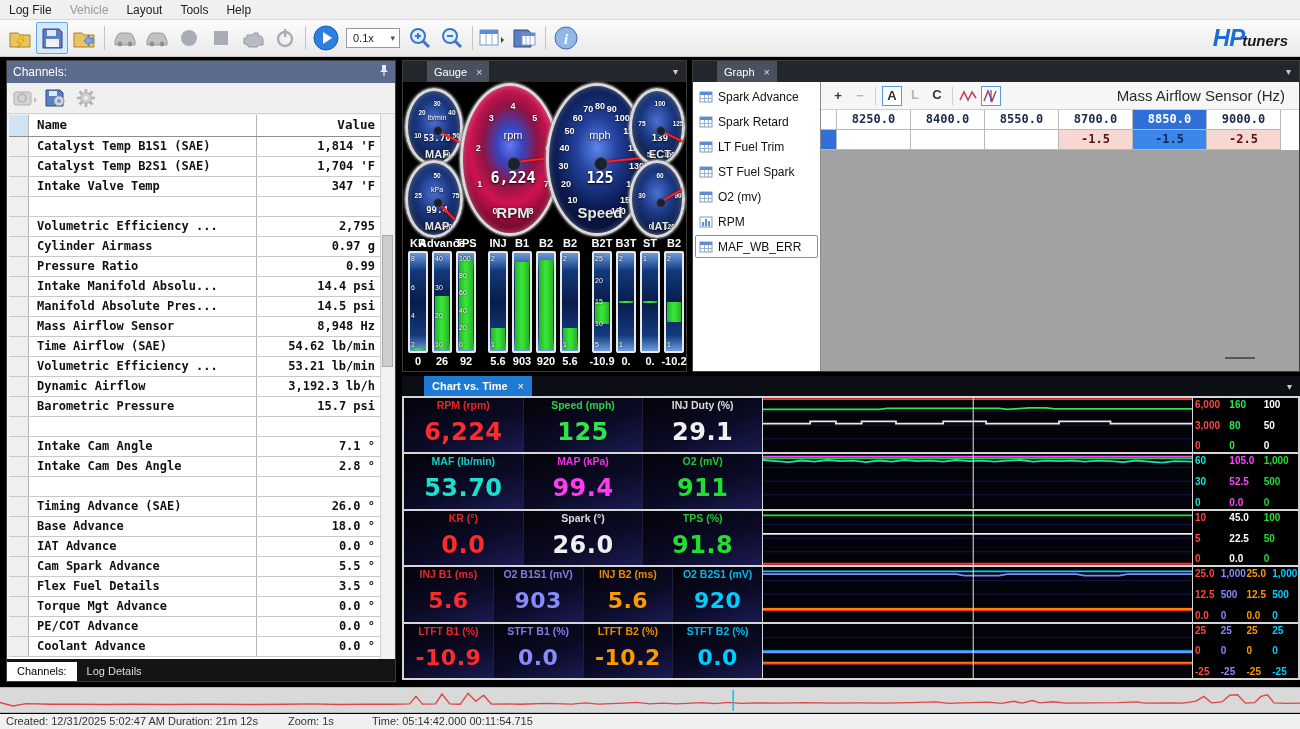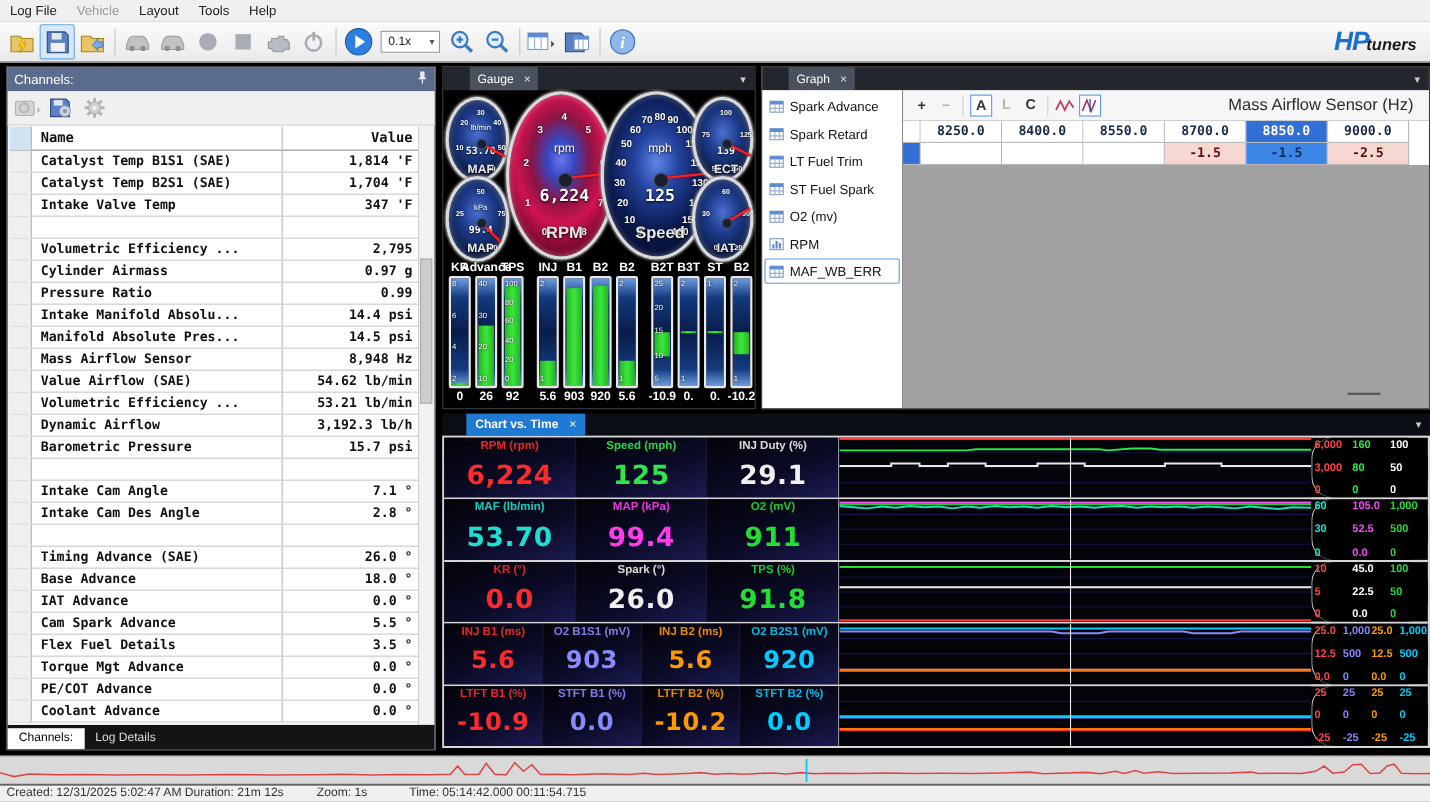--- a/index.html
+++ b/index.html
@@ -108,21 +108,21 @@
   .strip:last-child{border-bottom:none;}
   .tiles{width:358px;flex:none;display:flex;border-right:1px solid #d6d6d6;background:#04040c;}
   .tile{flex:1;position:relative;border-right:1px solid #1f1f38;box-sizing:border-box;
         background:linear-gradient(160deg,#030309 0%,#0a0a24 55%,#1b1b52 100%);display:flex;flex-direction:column;align-items:center;}
   .tile:last-child{border-right:none;}
   .tile .tl{font-size:10.5px;font-weight:bold;margin-top:1px;opacity:.9;}
   .tile .tv{flex:1;display:flex;align-items:center;font-size:24px;font-weight:bold;font-family:"DejaVu Sans",sans-serif;letter-spacing:0.5px;}
   .plot{flex:1;position:relative;background:#03030a;min-width:0;}
   .plot svg{position:absolute;inset:0;width:100%;height:100%;}
   .scales{width:106px;flex:none;border-left:1px solid #d6d6d6;background:#000;display:flex;flex-direction:column;
-          justify-content:space-between;padding:1px 0 1px 2px;box-sizing:border-box;border-radius:19px;}
+          justify-content:space-between;padding:1px 0 1px 2px;box-sizing:border-box;}
   .sc-row{display:flex;font-size:10px;font-weight:bold;line-height:11px;}
   .sc-row span{flex:1;white-space:nowrap;overflow:hidden;}
 
   
   .timeline{left:0;top:687px;width:1300px;height:26px;background:#d9d9d9;border-top:1px solid #b5b5b5;border-bottom:1px solid #b5b5b5;box-sizing:border-box;}
   .timeline svg{position:absolute;inset:0;width:100%;height:100%;}
   .statusbar{left:0;top:714px;width:1300px;height:15px;background:#f0f0f0;font-size:11px;color:#333;}
   .st-item{position:absolute;top:1px;white-space:nowrap;}
 </style>
 </head>
@@ -346,21 +346,21 @@
           <div class="c-name">Manifold Absolute Pres...</div>
           <div class="c-val">14.5 psi</div>
         </div>
         <div class="ch-row">
           <div class="c-sel"></div>
           <div class="c-name">Mass Airflow Sensor</div>
           <div class="c-val">8,948 Hz</div>
         </div>
         <div class="ch-row">
           <div class="c-sel"></div>
-          <div class="c-name">Value Airflow (SAE)</div>
+          <div class="c-name">Time Airflow (SAE)</div>
           <div class="c-val">54.62 lb/min</div>
         </div>
         <div class="ch-row">
           <div class="c-sel"></div>
           <div class="c-name">Volumetric Efficiency ...</div>
           <div class="c-val">53.21 lb/min</div>
         </div>
         <div class="ch-row">
           <div class="c-sel"></div>
           <div class="c-name">Dynamic Airflow</div>

